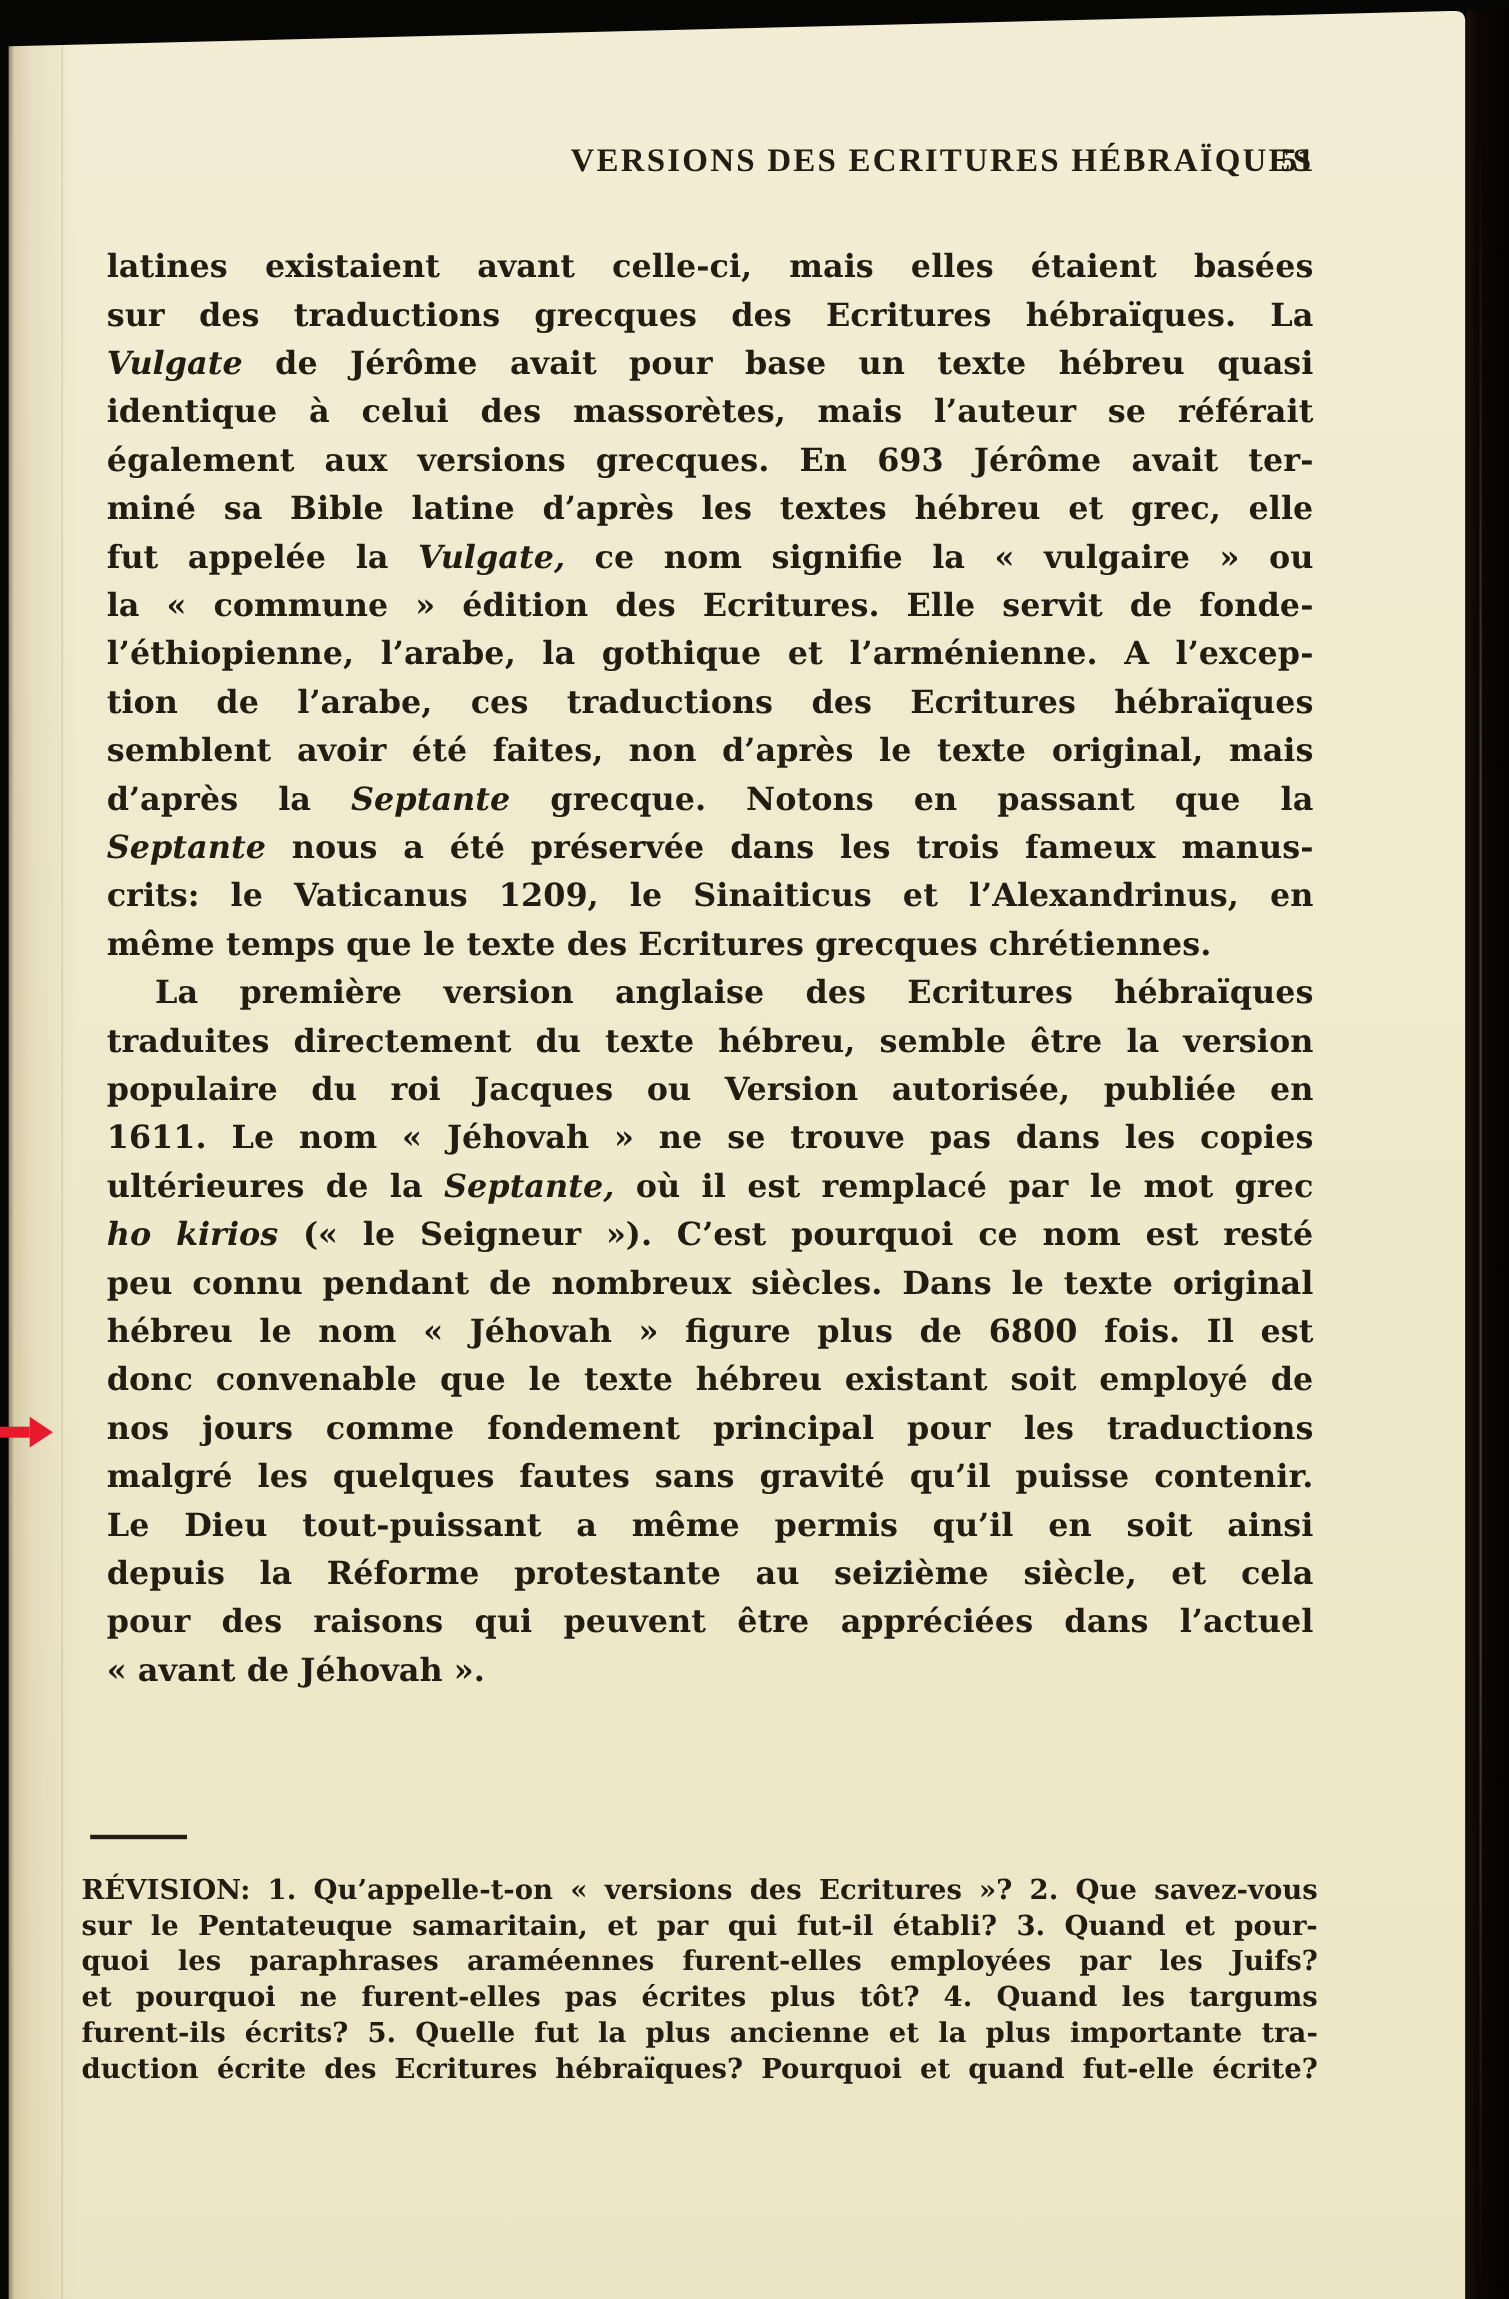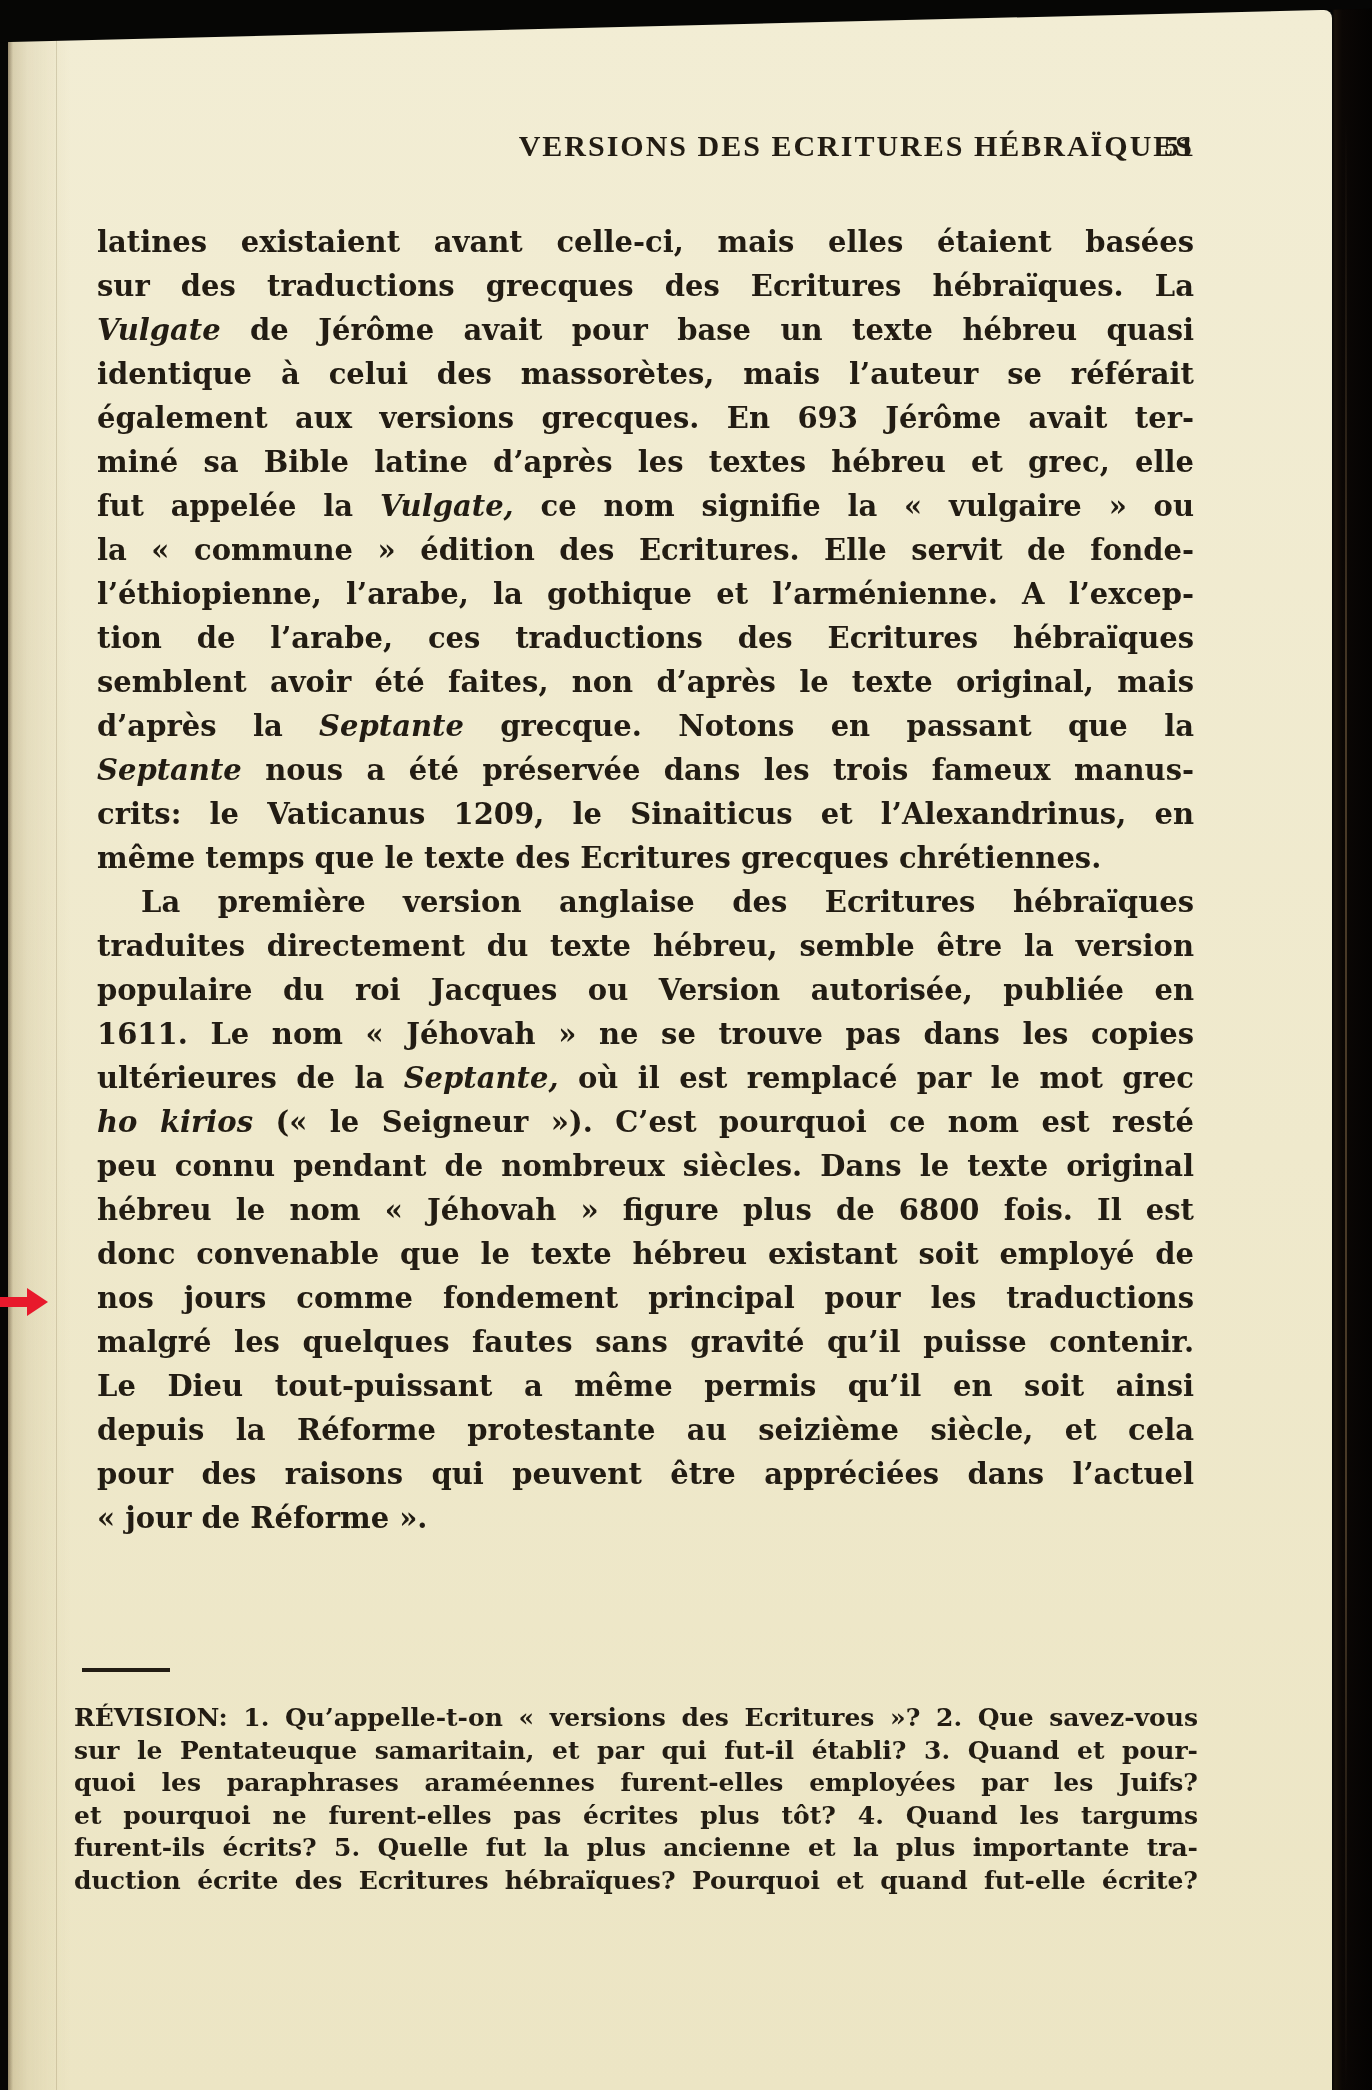--- a/index.html
+++ b/index.html
@@ -123,21 +123,21 @@
         <div class="tline"><span>ultérieures de la </span><i>Septante,</i><span> où il est remplacé par le mot grec</span></div>
         <div class="tline"><i>ho kirios</i><span> (« le Seigneur »). C’est pourquoi ce nom est resté</span></div>
         <div class="tline"><span>peu connu pendant de nombreux siècles. Dans le texte original</span></div>
         <div class="tline"><span>hébreu le nom « Jéhovah » figure plus de 6800 fois. Il est</span></div>
         <div class="tline"><span>donc convenable que le texte hébreu existant soit employé de</span></div>
         <div class="tline"><span>nos jours comme fondement principal pour les traductions</span></div>
         <div class="tline"><span>malgré les quelques fautes sans gravité qu’il puisse contenir.</span></div>
         <div class="tline"><span>Le Dieu tout-puissant a même permis qu’il en soit ainsi</span></div>
         <div class="tline"><span>depuis la Réforme protestante au seizième siècle, et cela</span></div>
         <div class="tline"><span>pour des raisons qui peuvent être appréciées dans l’actuel</span></div>
-        <div class="tline tlast"><span>« jour de Réforme ».</span></div>
+        <div class="tline tlast"><span>« avant de Jéhovah ».</span></div>
       </div>
 
     <div class="rule"></div>
 
     <div class="revision">
         <div class="tline"><span>RÉVISION: 1. Qu’appelle-t-on « versions des Ecritures »? 2. Que savez-vous</span></div>
         <div class="tline"><span>sur le Pentateuque samaritain, et par qui fut-il établi? 3. Quand et pour-</span></div>
         <div class="tline"><span>quoi les paraphrases araméennes furent-elles employées par les Juifs?</span></div>
         <div class="tline"><span>et pourquoi ne furent-elles pas écrites plus tôt? 4. Quand les targums</span></div>
         <div class="tline"><span>furent-ils écrits? 5. Quelle fut la plus ancienne et la plus importante tra-</span></div>

